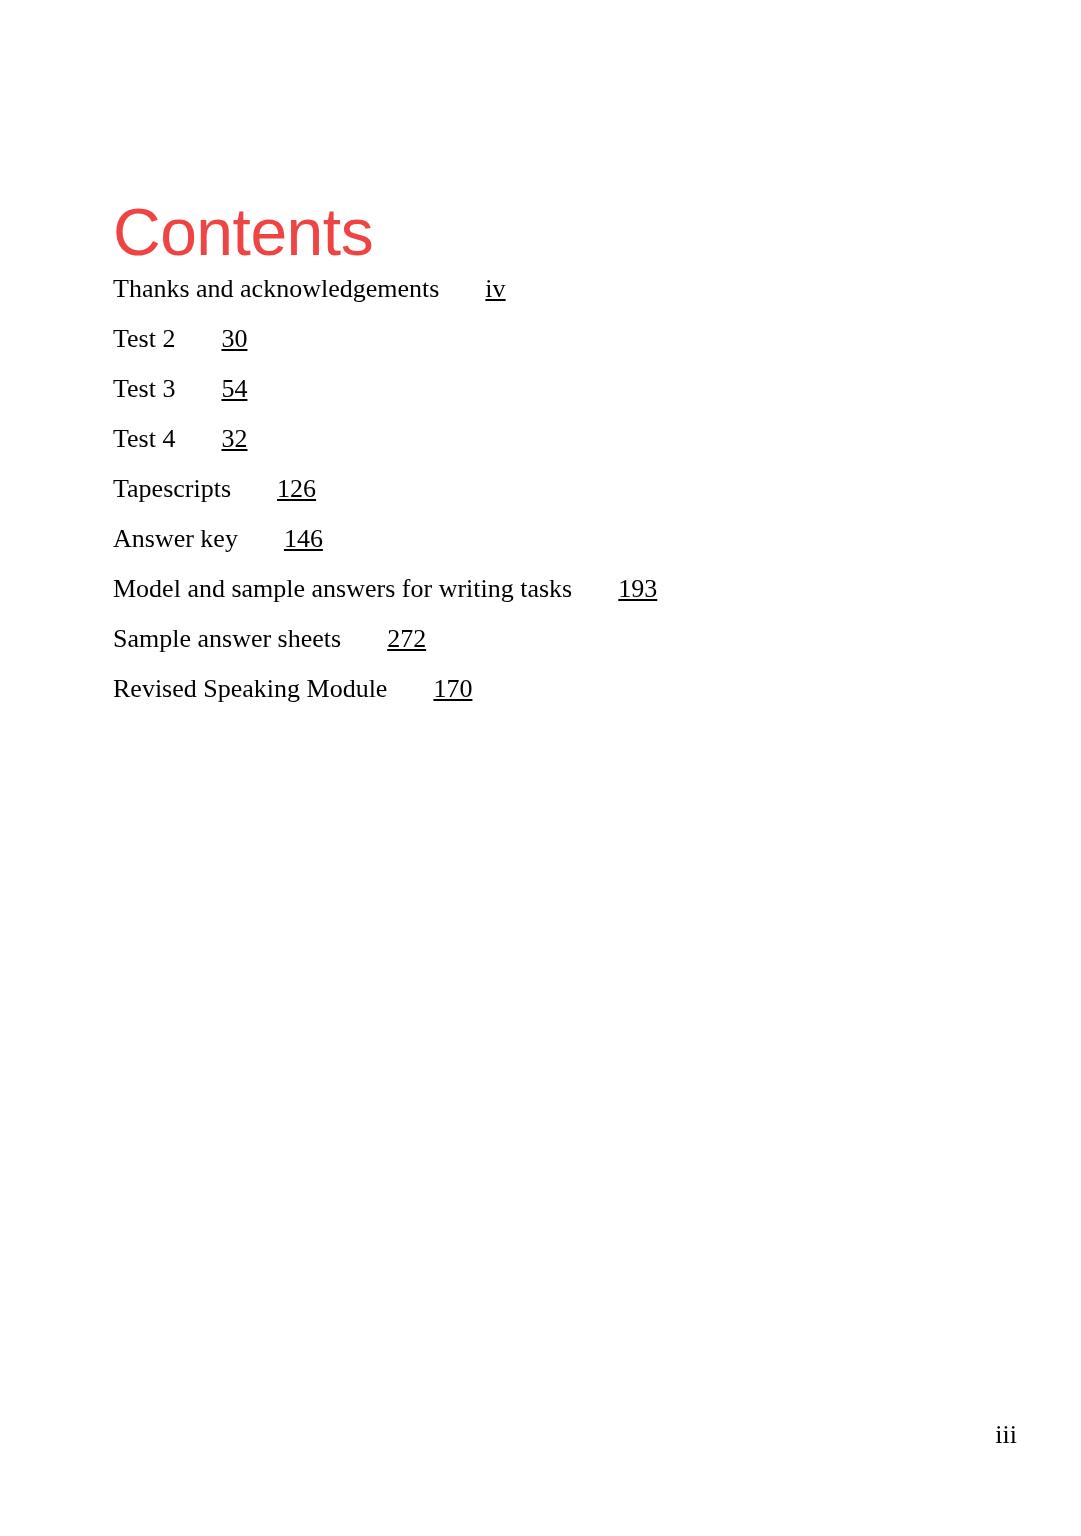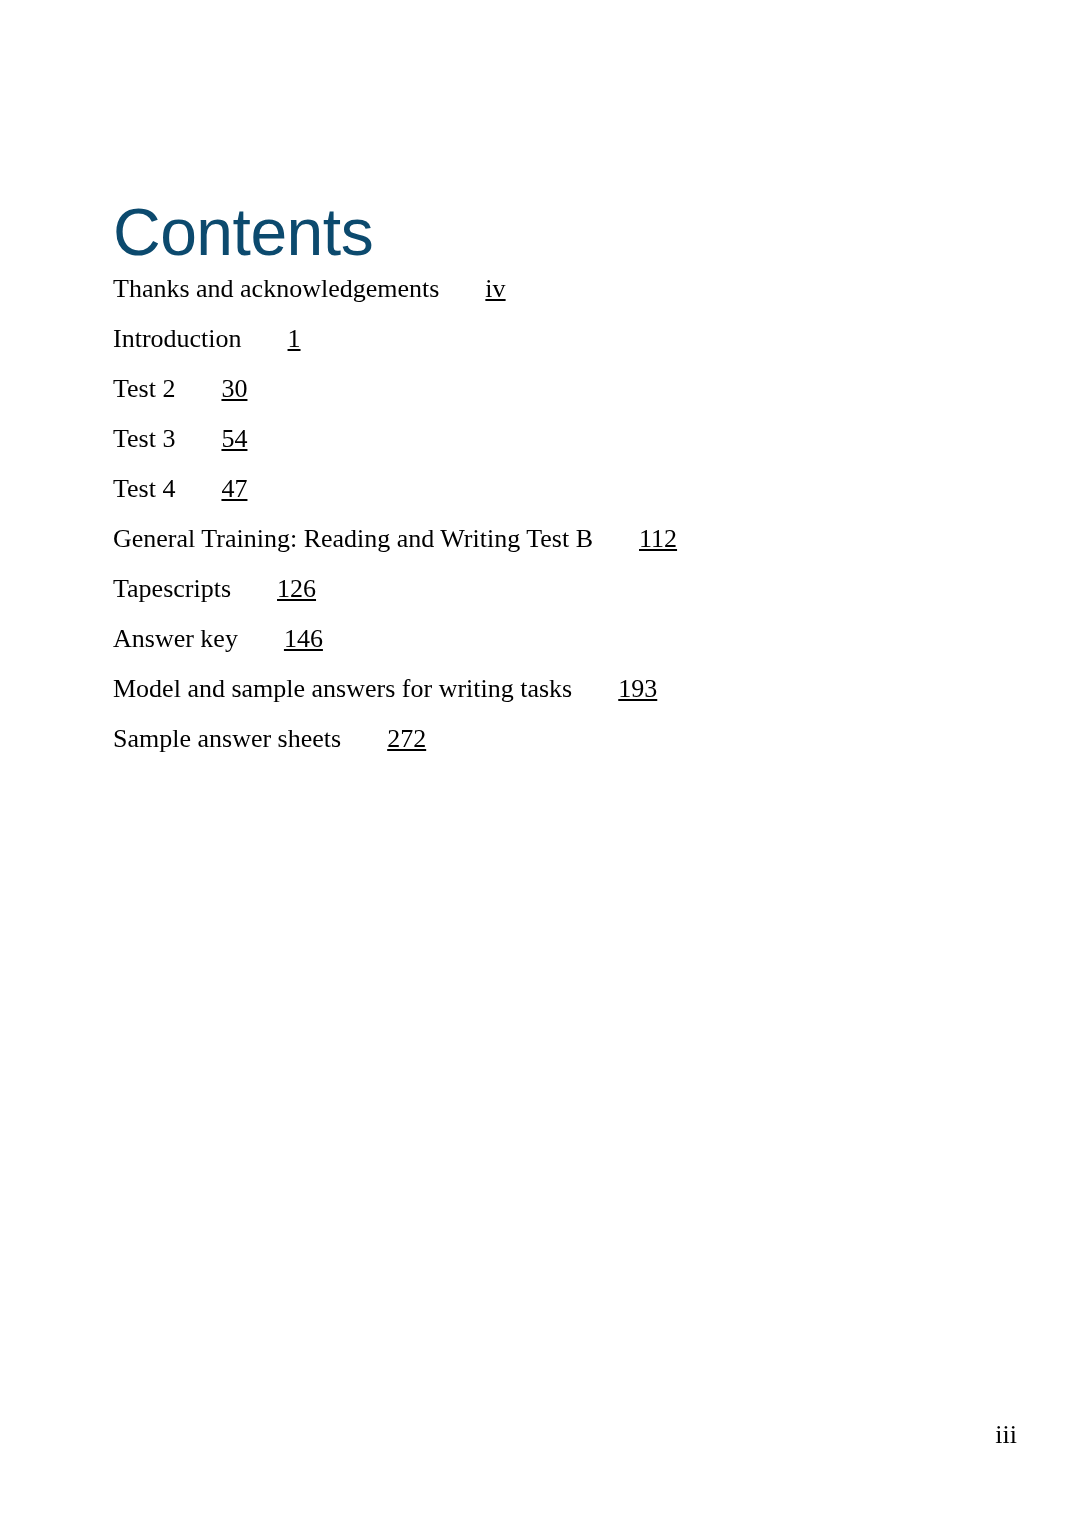--- a/index.html
+++ b/index.html
@@ -30,21 +30,21 @@
   
   .page-title {
     position: absolute;
     left: 113px;
     top: 152px;
     font-family: "Liberation Sans", "DejaVu Sans", sans-serif;
     font-size: 66px;
     line-height: 72px;
     font-weight: 400;
     letter-spacing: -0.5px;
-    color: #0c4a6e;
+    color: #ef4444;
     white-space: nowrap;
   }
 
   
   .toc {
     position: absolute;
     left: 113px;
     top: 264px;
     width: 860px;
   }
@@ -94,51 +94,41 @@
   <h1 class="page-title">Contents</h1>
 
   <div class="toc">
 
     <div class="toc-entry">
       <span class="toc-title">Thanks and acknowledgements</span>
       <span class="toc-gap"></span>
       <span class="toc-page">iv</span>
     </div>
 
-    <div class="toc-entry">
-      <span class="toc-title">Introduction</span>
-      <span class="toc-gap"></span>
-      <span class="toc-page">1</span>
-    </div>
 
 
     <div class="toc-entry">
       <span class="toc-title">Test 2</span>
       <span class="toc-gap"></span>
       <span class="toc-page">30</span>
     </div>
 
     <div class="toc-entry">
       <span class="toc-title">Test 3</span>
       <span class="toc-gap"></span>
       <span class="toc-page">54</span>
     </div>
 
     <div class="toc-entry">
       <span class="toc-title">Test 4</span>
       <span class="toc-gap"></span>
-      <span class="toc-page">47</span>
+      <span class="toc-page">32</span>
     </div>
 
 
-    <div class="toc-entry">
-      <span class="toc-title">General Training: Reading and Writing Test B</span>
-      <span class="toc-gap"></span>
-      <span class="toc-page">112</span>
-    </div>
 
     <div class="toc-entry">
       <span class="toc-title">Tapescripts</span>
       <span class="toc-gap"></span>
       <span class="toc-page">126</span>
     </div>
 
     <div class="toc-entry">
       <span class="toc-title">Answer key</span>
       <span class="toc-gap"></span>
@@ -150,18 +140,23 @@
       <span class="toc-gap"></span>
       <span class="toc-page">193</span>
     </div>
 
     <div class="toc-entry">
       <span class="toc-title">Sample answer sheets</span>
       <span class="toc-gap"></span>
       <span class="toc-page">272</span>
     </div>
 
+    <div class="toc-entry">
+      <span class="toc-title">Revised Speaking Module</span>
+      <span class="toc-gap"></span>
+      <span class="toc-page">170</span>
+    </div>
 
   </div>
 
   <div class="folio">iii</div>
 
 </div>
 
 </body></html>

